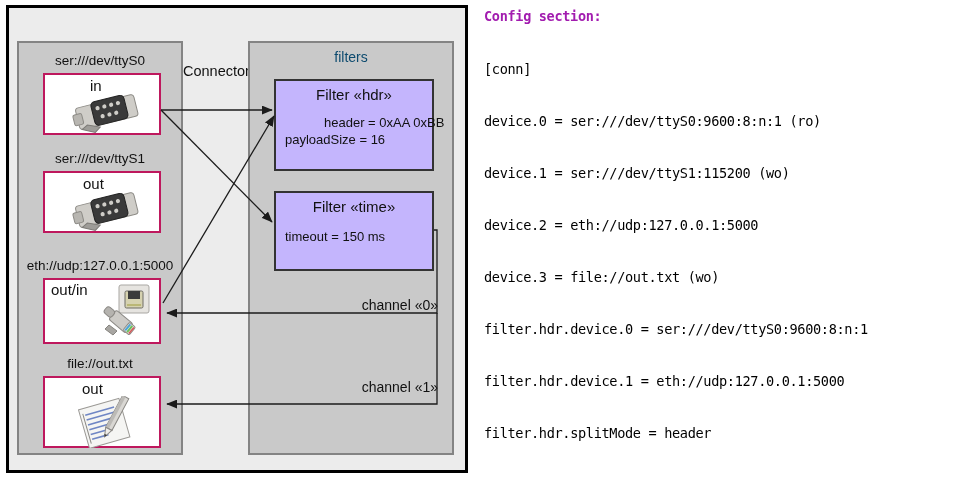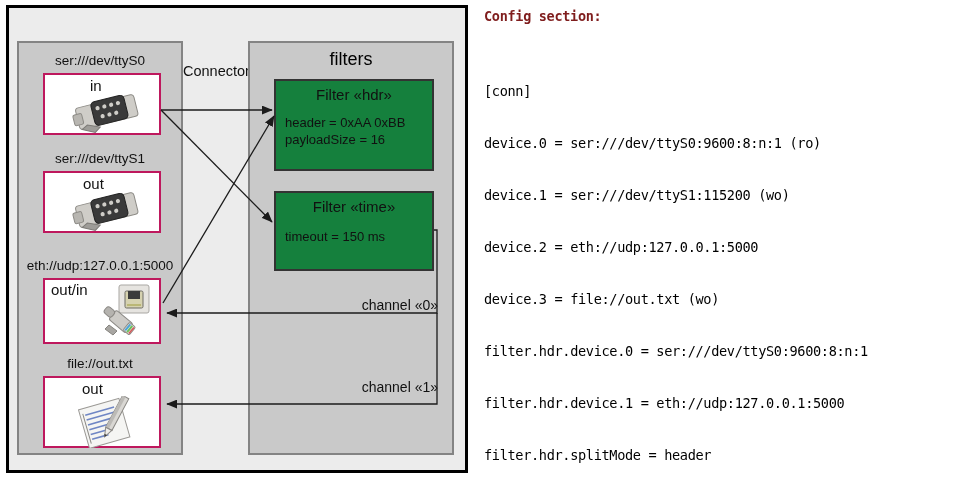--- a/index.html
+++ b/index.html
@@ -9,46 +9,46 @@
 
   
   .outer-frame{position:absolute;left:6px;top:5px;width:462px;height:468px;
       background:#ececec;border:3px solid #000;box-sizing:border-box;}
   .frame-title{position:absolute;left:0;top:8px;width:100%;text-align:center;
       font-size:14.5px;color:#111;margin-top:47px;}
 
   .panel{position:absolute;background:#c9c9c9;border:2px solid #848484;
       box-sizing:border-box;}
   .panel-title{position:absolute;left:0;top:6px;width:100%;text-align:center;
-      font-size:18px;color:#000000;}
+      font-size:14px;color:#0c4a6e;}
 
   .devices-panel{left:17px;top:41px;width:166px;height:414px;}
   .filters-panel{left:248px;top:41px;width:206px;height:414px;}
 
   .dev-label{position:absolute;width:100%;text-align:center;font-size:13.5px;color:#111;}
 
   .wbox{position:absolute;background:#ffffff;border:2px solid #be185d;
       box-sizing:border-box;}
   .wbox-cap{position:absolute;font-size:15px;color:#111;}
 
   
-  .fbox{position:absolute;background:#15803d;border:2px solid #333;box-sizing:border-box;}
+  .fbox{position:absolute;background:#c4b5fd;border:2px solid #333;box-sizing:border-box;}
   .fbox-title{position:absolute;left:0;top:5px;width:100%;text-align:center;
       font-size:15px;color:#111;}
   .fbox-line{position:absolute;left:9px;font-size:13px;color:#111;white-space:nowrap;}
 
   .chan-label{position:absolute;font-size:14px;color:#111;white-space:nowrap;}
 
   svg.overlay{position:absolute;left:0;top:0;width:964px;height:484px;
       pointer-events:none;}
 
   
   .cfg{position:absolute;left:482px;top:8px;width:476px;}
   .cfg-head{font-family:"DejaVu Sans Mono",monospace;font-size:13.5px;
-      font-weight:bold;color:#7f1d1d;margin:0 0 24px 2px;letter-spacing:-0.3px;}
+      font-weight:bold;color:#a21caf;margin:0 0 2px 2px;letter-spacing:-0.3px;}
   .cfg-body{font-family:"DejaVu Sans Mono",monospace;font-size:13.6px;
       line-height:17.35px;color:#000;white-space:pre;letter-spacing:-0.35px;
       margin-left:2px;}
   .cfg-body div{height:17.35px;}
 
   
   .icon{position:absolute;}
 </style>
 </head>
 <body>
@@ -154,21 +154,21 @@
         </g>
       </svg>
     </div>
   </div>
 
   <div class="panel filters-panel">
     <div class="panel-title">filters</div>
 
     <div class="fbox" style="left:24px;top:36px;width:160px;height:92px;">
       <div class="fbox-title">Filter «hdr»</div>
-      <div class="fbox-line" style="top:34px;">header = 0xAA 0xBB</div>
+      <div class="fbox-line" style="top:34px;margin-left:39px;">header = 0xAA 0xBB</div>
       <div class="fbox-line" style="top:51px;">payloadSize = 16</div>
     </div>
 
     <div class="fbox" style="left:24px;top:148px;width:160px;height:80px;">
       <div class="fbox-title">Filter «time»</div>
       <div class="fbox-line" style="top:36px;">timeout = 150 ms</div>
     </div>
 
     <div class="chan-label" style="right:14px;top:254px;">channel «0»</div>
     <div class="chan-label" style="right:14px;top:336px;">channel «1»</div>

